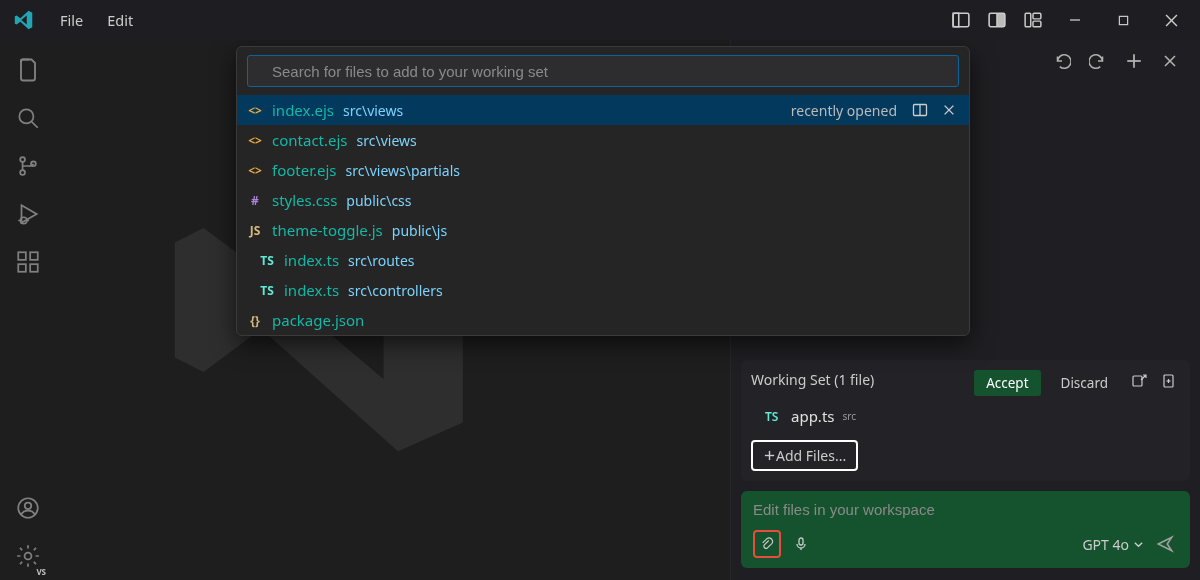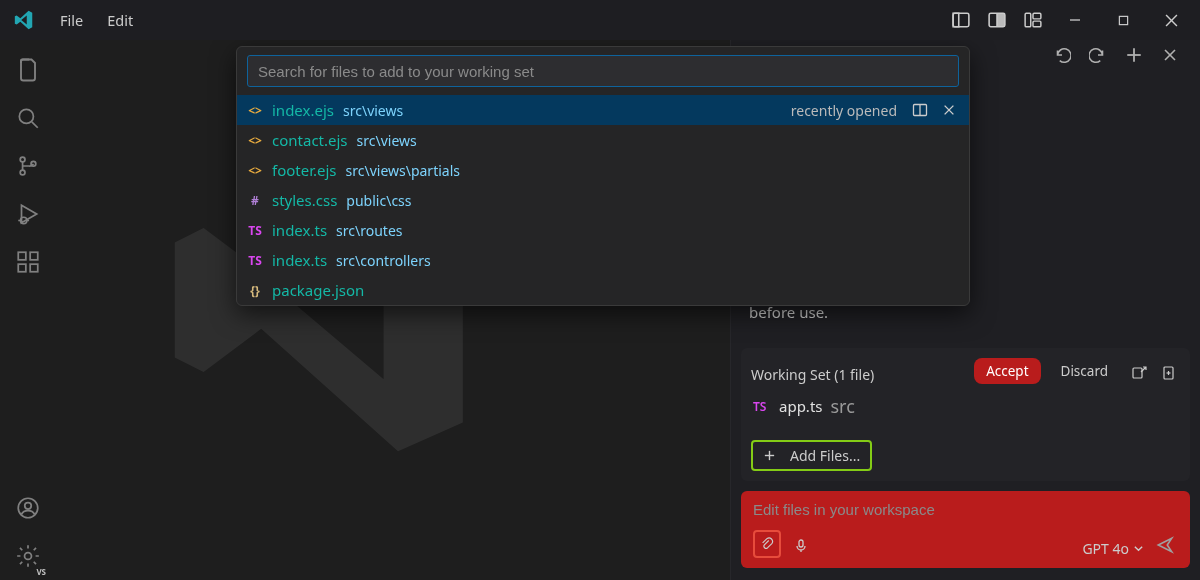--- a/index.html
+++ b/index.html
@@ -27,60 +27,60 @@
 
   
   .copilot { width:470px; background:#1f1f23; display:flex; flex-direction:column; padding: 0; border-left:1px solid rgba(255,255,255,0.04); position:relative; }
   .copilot-topactions { height:44px; display:flex; align-items:center; justify-content:flex-end; gap:8px; padding-right:16px; color:#b0b0b0;}
   .copilot-topactions .cta { width:28px; height:28px; display:flex; align-items:center; justify-content:center; cursor:pointer; }
   .copilot-intro { padding: 120px 18px 6px 18px; color:#cccccc; font-size:15px; line-height:1.55; }
   .copilot-intro p { margin-bottom: 18px; }
   .copilot-spacer2 { flex:1; }
 
   .workingset { margin: 0 10px 10px 10px; background:#232327; border-radius:6px; padding:10px 10px 10px 10px; }
-  .ws-header { display:flex; align-items:flex-end; gap:8px; margin-bottom:8px; }
+  .ws-header { display:flex; align-items:flex-start; gap:8px; margin-bottom:8px; }
   .ws-title { color:#cccccc; font-size:14px; flex:1; }
   .ws-btn { padding:4px 12px; border-radius:3px; font-size:13.5px; cursor:pointer; }
-  .ws-accept { background:#b91c1c; color:#ffffff;border-radius:8px; }
+  .ws-accept { background:#14532d; color:#ffffff; }
   .ws-discard { color:#cccccc; }
   .ws-iconbtn { width:22px; height:22px; display:flex; align-items:center; justify-content:center; color:#cccccc; cursor:pointer;}
   .ws-file-row { display:flex; align-items:center; gap:8px; padding:2px 2px; }
   .ws-file-icon { width:18px; color:#4f9cd6; font-weight:600; font-size:12px; }
   .ws-file-name { color:#e0e0e0; font-size:15px; }
-  .ws-file-dir { color:#9a9a9a; font-size:18px; }
-  .ws-addfiles { display:inline-flex; align-items:center; gap:14px; border:2px solid #84cc16; border-radius:4px; padding:4px 10px; margin-top:20px; cursor:pointer; color:#cccccc; font-size:14px;}
-
-  .chat-input { margin: 0 10px 12px 10px; background:#b91c1c; border-radius:6px; padding:10px 12px 10px 12px; }
+  .ws-file-dir { color:#9a9a9a; font-size:10px; }
+  .ws-addfiles { display:inline-flex; align-items:center; gap:0; border:2px solid #ffffff; border-radius:4px; padding:4px 10px; margin-top:12px; cursor:pointer; color:#cccccc; font-size:14px;}
+
+  .chat-input { margin: 0 10px 12px 10px; background:#14532d; border-radius:6px; padding:10px 12px 10px 12px; }
   .chat-input input { width:100%; background:transparent; border:none; outline:none; color:#cccccc; font-size:15px; margin-bottom:12px; }
   .chat-input input::placeholder { color:#8a8a8a; }
-  .chat-input-row { display:flex; align-items:flex-end; gap:8px; }
+  .chat-input-row { display:flex; align-items:center; gap:8px; }
   .chat-attach { width:28px; height:28px; border:2px solid #e74c3c; border-radius:4px; display:flex; align-items:center; justify-content:center; cursor:pointer; color:#cccccc; }
   .chat-mic { width:24px; height:24px; display:flex; align-items:center; justify-content:center; cursor:pointer; color:#cccccc; }
   .chat-spacer { flex:1; }
   .chat-model { color:#cccccc; font-size:14px; display:flex; align-items:center; gap:4px; cursor:pointer;}
   .chat-send { width:26px; height:26px; display:flex; align-items:center; justify-content:center; color:#a0a0a0; cursor:pointer;}
 
   
   .quickopen { position:absolute; left:236px; top:6px; width:734px; background:#252526; border:1px solid #3a3a3a; border-radius:6px; box-shadow:0 8px 24px rgba(0,0,0,0.6); z-index:50; overflow:hidden;}
   .qo-input-wrap { padding:8px 10px; }
-  .qo-input { width:100%; height:32px; background:#2d2d30; border:1px solid #0e639c; border-radius:3px; padding:0 10px; color:#cccccc; font-size:15px; outline:none;}
+  .qo-input { width:100%; height:32px; background:#2d2d30; border:1px solid #0e639c; border-radius:3px; padding:0 24px; color:#cccccc; font-size:15px; outline:none;}
   .qo-input::placeholder { color:#8a8a8a; }
   .qo-list { max-height:240px; overflow:hidden; }
   .qo-item { display:flex; align-items:center; height:30px; padding:0 10px; gap:9px; color:#cccccc; cursor:pointer; }
   .qo-item.selected { background:#04395e; }
   .qo-item .fi { width:16px; display:flex; align-items:center; justify-content:center; font-size:12px; font-weight:700;}
   .qo-item .fname { color:#14b8a6; font-size:15px; }
   .qo-item .fpath { color:#7dd3fc; font-size:14px; }
   .qo-item .qo-spacer { flex:1; }
   .qo-item .right-label { color:#bababa; font-size:14px; margin-right:4px;}
   .qo-item .ri { width:20px; height:20px; display:flex;align-items:center;justify-content:center; color:#cccccc; }
 
   
   .ic-orange { color:#e8ab3f; }
-  .ic-blue { color:#d946ef; }
+  .ic-blue { color:#5eead4;margin-left:12px; }
   .ic-yellow { color:#d7ba7d; }
   .ic-purple { color:#b180d7; }
 </style>
 </head>
 <body>
 
 <div class="app">
 
   <div class="titlebar">
     <div class="logo">
@@ -324,20 +324,25 @@
             <span class="fi ic-orange">&lt;&gt;</span>
             <span class="fname">footer.ejs</span>
             <span class="fpath">src\views\partials</span>
           </div>
           <div class="qo-item">
             <span class="fi ic-purple">#</span>
             <span class="fname">styles.css</span>
             <span class="fpath">public\css</span>
           </div>
           <div class="qo-item">
+            <span class="fi ic-yellow">JS</span>
+            <span class="fname">theme-toggle.js</span>
+            <span class="fpath">public\js</span>
+          </div>
+          <div class="qo-item">
             <span class="fi ic-blue">TS</span>
             <span class="fname">index.ts</span>
             <span class="fpath">src\routes</span>
           </div>
           <div class="qo-item">
             <span class="fi ic-blue">TS</span>
             <span class="fname">index.ts</span>
             <span class="fpath">src\controllers</span>
           </div>
           <div class="qo-item">

